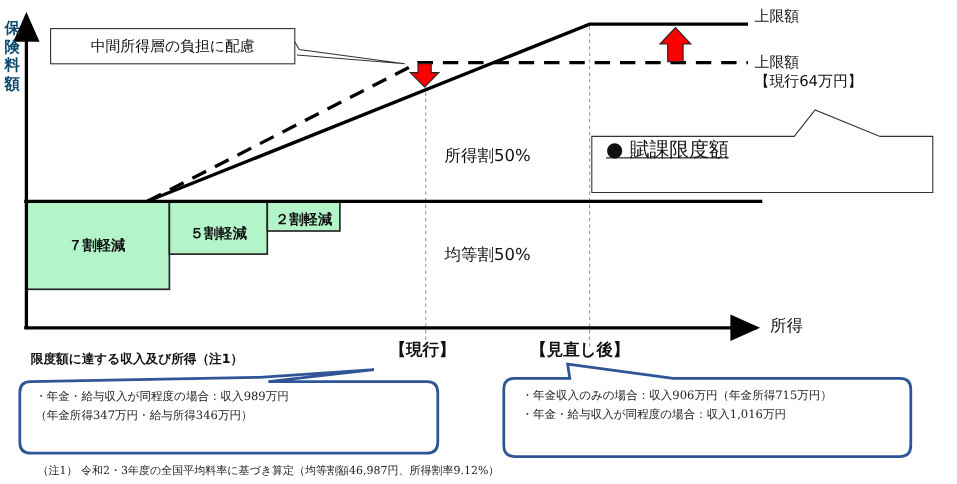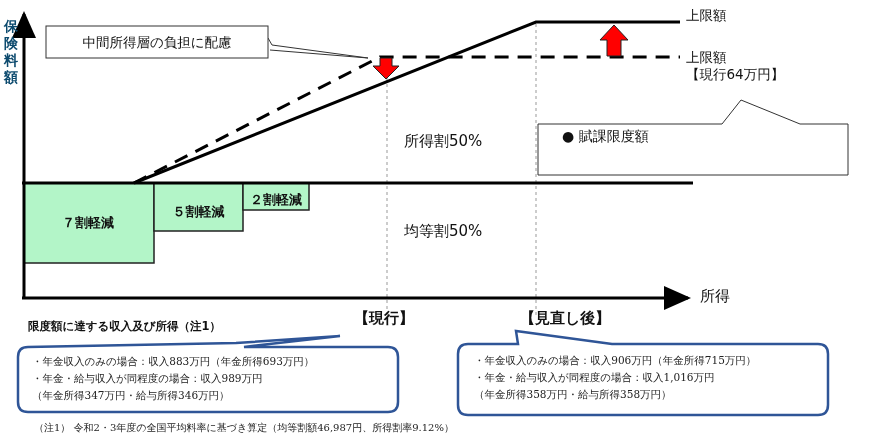--- a/index.html
+++ b/index.html
@@ -7,21 +7,21 @@
          font-family:"DejaVu Sans","Liberation Sans",sans-serif; color:#111; }
   svg.diagram { position:absolute; left:0; top:0; }
   .ylabel { position:absolute; left:1px; top:18px; width:20px; font-size:14px;
             line-height:17px; text-align:center; font-weight:bold; color:#0c4a6e; }
   .callout-top { position:absolute; left:46px; top:26px; width:222px; height:32px;
                  font-size:13.5px; line-height:32px; text-align:center; }
   .lim-label { position:absolute; font-size:13.5px; line-height:17px; white-space:nowrap; }
   .zone-text { position:absolute; font-size:15px; white-space:nowrap; }
   .rebate-text { position:absolute; font-size:13px; font-weight:bold; white-space:nowrap; text-align:center; }
   .info-box { position:absolute; left:538px; top:123px; width:310px; height:50px;
-              font-size:14px; line-height:19px; padding:4px 0 0 24px; box-sizing:border-box; }
+              font-size:18px; line-height:19px; padding:4px 0 0 13px; box-sizing:border-box;text-decoration:underline; }
   .axis-x-label { position:absolute; left:700px; top:287px; font-size:15px; }
   .marker { position:absolute; font-size:15px; font-weight:bold; white-space:nowrap; }
   .section-title { position:absolute; left:28px; top:319px; font-size:11.5px; font-weight:bold; white-space:nowrap; }
   .bubble-text { position:absolute; font-family:"DejaVu Serif","Liberation Serif",serif;
                  font-size:10.5px; line-height:17px; white-space:nowrap; color:#222; }
   .note { position:absolute; left:34px; top:421px; font-family:"DejaVu Serif","Liberation Serif",serif;
           font-size:10px; white-space:nowrap; color:#222; }
 </style>
 </head>
 <body>
@@ -86,29 +86,27 @@
 <div class="info-box">
   <div>
     <span>●</span>
     <span>賦課限度額</span>
   </div>
 </div>
 
 <div class="axis-x-label">所得</div>
 
 <div class="marker" style="left:354px;top:309px;">【現行】</div>
-<div class="marker" style="left:520px;top:309px;">【見直し後】</div>
+<div class="marker" style="left:482px;top:309px;">【見直し後】</div>
 
 <div class="section-title">限度額に達する収入及び所得（注1）</div>
 
 <div class="bubble-text" style="left:32px;top:353px;">
-  <div>・年金収入のみの場合：収入883万円（年金所得693万円）</div>
   <div>・年金・給与収入が同程度の場合：収入989万円</div>
   <div>（年金所得347万円・給与所得346万円）</div>
 </div>
 
 <div class="bubble-text" style="left:474px;top:352px;">
   <div>・年金収入のみの場合：収入906万円（年金所得715万円）</div>
   <div>・年金・給与収入が同程度の場合：収入1,016万円</div>
-  <div>（年金所得358万円・給与所得358万円）</div>
 </div>
 
 <div class="note">（注1） 令和2・3年度の全国平均料率に基づき算定（均等割額46,987円、所得割率9.12%）</div>
 
 </body></html>

